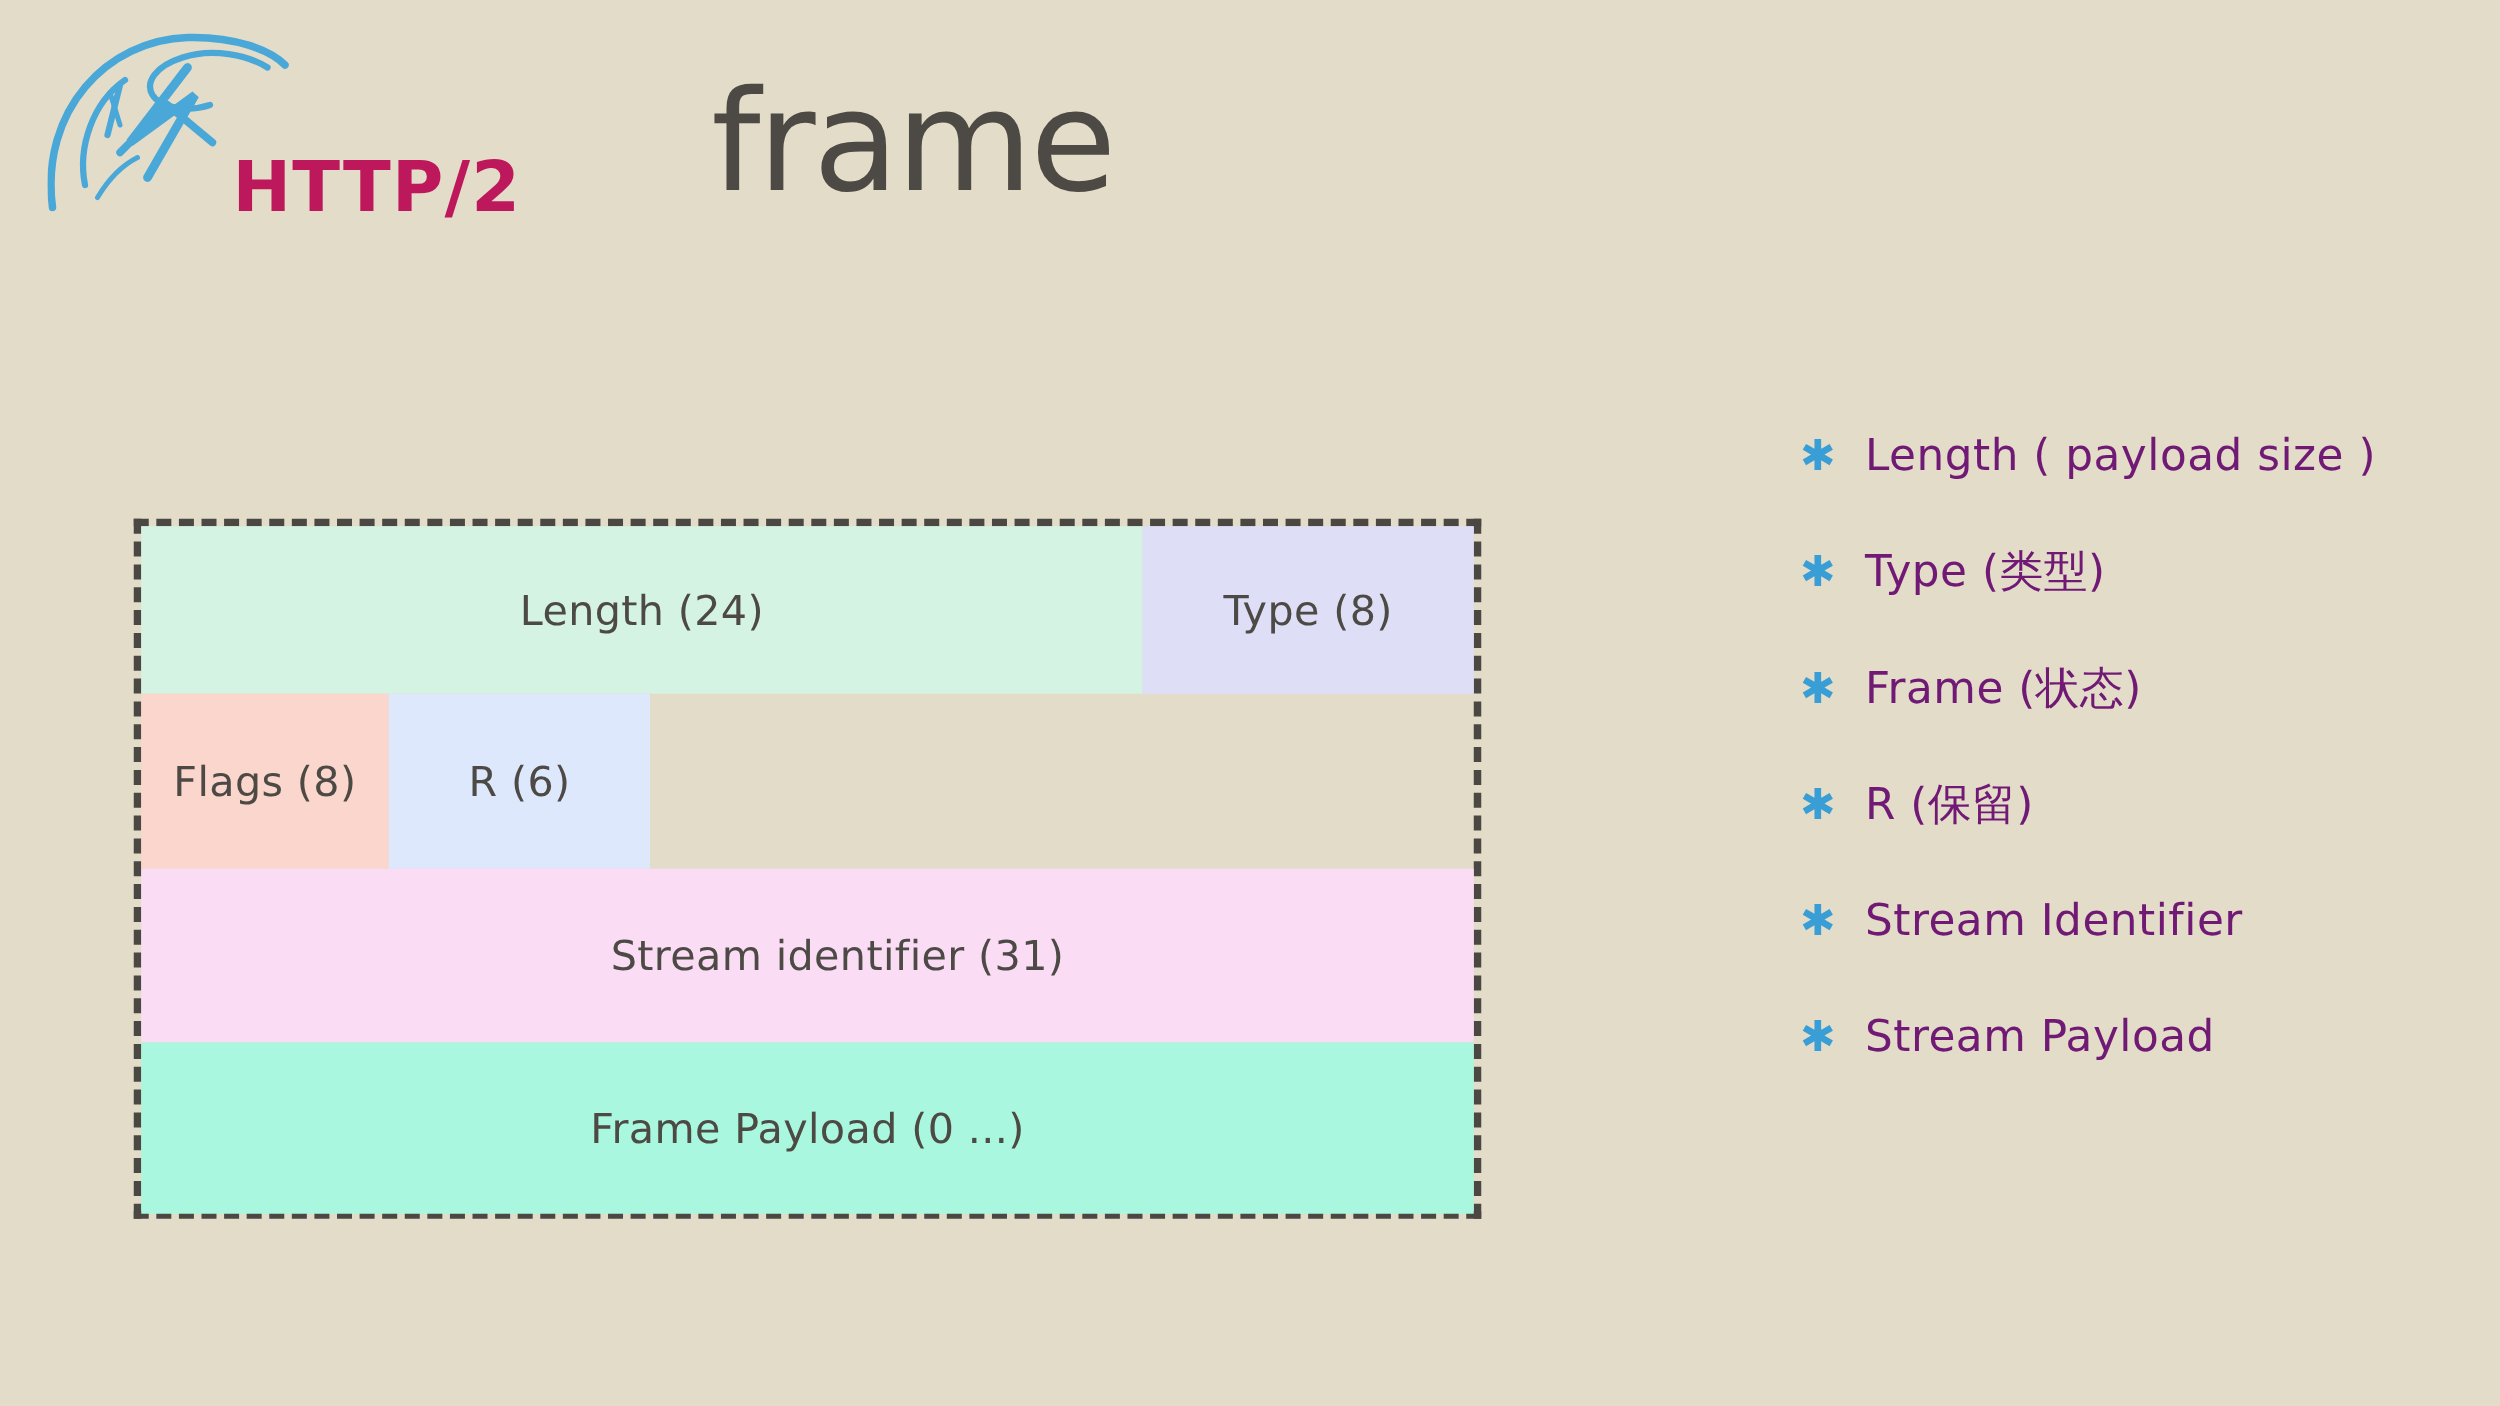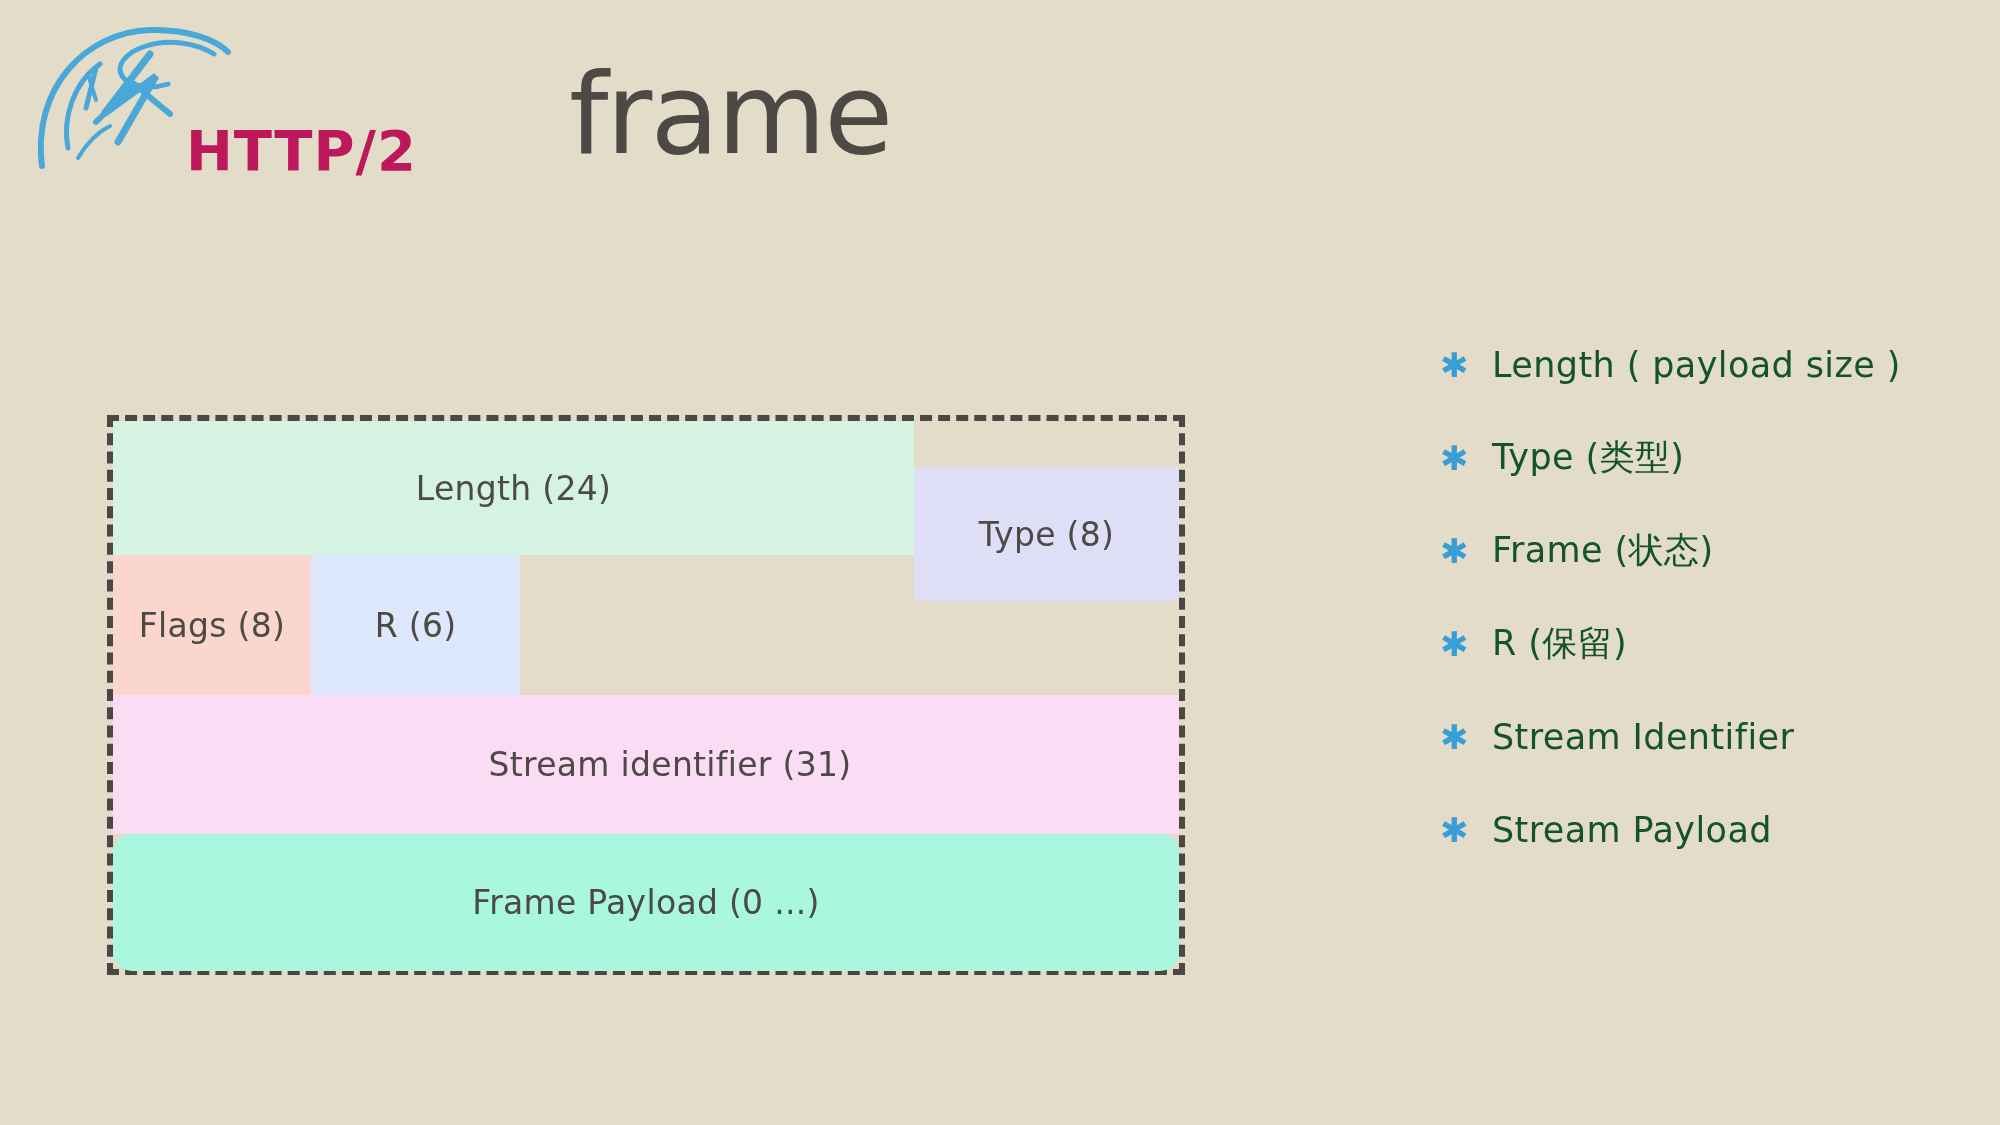--- a/index.html
+++ b/index.html
@@ -87,21 +87,21 @@
   }
 
   .cell.transparent { background: transparent; }
 
   #row-length   { top: 0px;   height: 134px; }
   #row-flags    { top: 134px; height: 140px; }
   #row-stream   { top: 274px; height: 139px; }
   #row-payload  { top: 413px; height: 137px; }
 
   #cell-length  { width: 810px; }
-  #cell-type    { width: 268px; margin-top: 46px; }
+  #cell-type    { width: 268px; }
   #cell-flags   { width: 200px; }
   #cell-r       { width: 212px; }
   #cell-gap     { width: 666px; }
   #cell-stream  { width: 100%; }
   #cell-payload { width: 100%; }
 
   
   #field-list {
     position: absolute;
     left: 1440px;
@@ -116,21 +116,21 @@
   .bullet-icon {
     flex: 0 0 auto;
     width: 52px;
     font-size: 34px;
     line-height: 1;
     color: #3a9ed6;
     text-align: left;
   }
   .field-label {
     font-size: 35px;
-    color: #14532d;
+    color: #701a75;
     letter-spacing: 0.4px;
     white-space: nowrap;
   }
 </style>
 </head>
 <body style="background: rgb(227, 220, 200);">
 
 <div id="logo">
   <svg id="logo-mark" viewBox="0 0 200 160" xmlns="http://www.w3.org/2000/svg">
     <g fill="none" stroke="#4aa8d8" stroke-width="5" stroke-linecap="round">
@@ -161,21 +161,21 @@
     <div class="cell" id="cell-flags" style="background: rgb(251, 214, 204);">Flags (8)</div>
     <div class="cell" id="cell-r" style="background: rgb(222, 232, 252);">R (6)</div>
     <div class="cell transparent" id="cell-gap"></div>
   </div>
 
   <div class="frame-row" id="row-stream">
     <div class="cell" id="cell-stream" style="background: rgb(250, 220, 245); padding-left: 48px;">Stream identifier (31)</div>
   </div>
 
   <div class="frame-row" id="row-payload">
-    <div class="cell" id="cell-payload" style="background: rgb(168, 247, 222); border-radius: 19px;">Frame Payload (0 ...)</div>
+    <div class="cell" id="cell-payload" style="background: rgb(168, 247, 222);">Frame Payload (0 ...)</div>
   </div>
 
 </div>
 
 <div id="field-list">
 
   <div class="field-item">
     <span class="bullet-icon" style="color: rgb(58, 158, 214);">✱</span>
     <span class="field-label">Length ( payload size )</span>
   </div>

